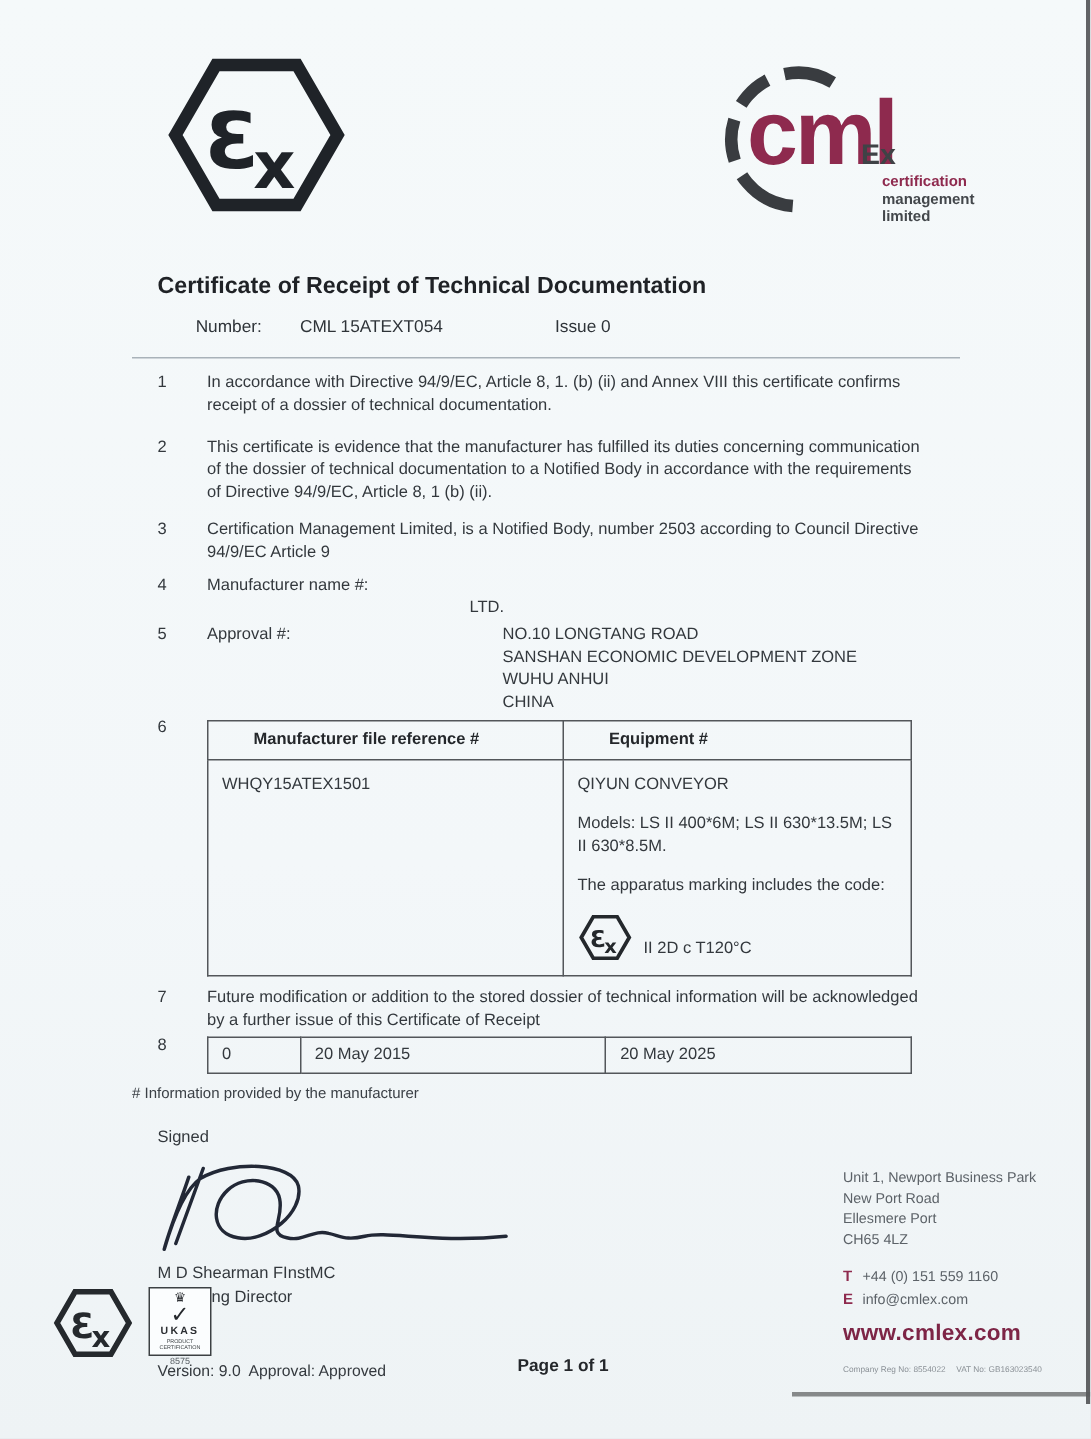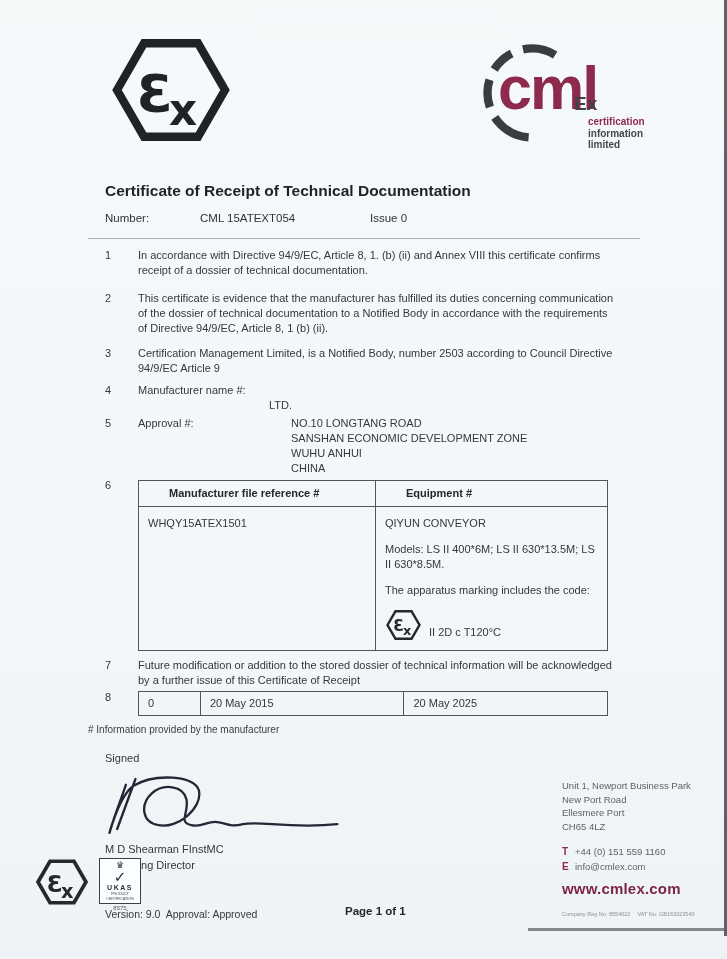--- a/index.html
+++ b/index.html
@@ -14,29 +14,29 @@
   .cml-logo{position:absolute;left:481px;top:36px;width:164px;height:116px;}
   .cml-arc{position:absolute;left:0;top:6px;}
   .cml-word{position:absolute;left:17px;top:22px;font-size:61px;font-weight:bold;
     letter-spacing:-2px;color:#8e2a4e;line-height:1;}
   .cml-ex{position:absolute;left:93px;top:57px;font-size:19px;font-weight:bold;color:#3f4246;}
   .cml-tag{position:absolute;left:93px;top:80px;font-size:10px;font-weight:bold;line-height:11.5px;color:#43474b;margin-left:14px;}
   .cml-tag .t0{color:#8e2a4e;}
   
   .title{position:absolute;left:105px;top:182px;margin:0;font-size:15.5px;font-weight:bold;color:#1f2226;}
   .number-row{position:absolute;left:105px;top:212px;display:flex;font-size:11.5px;color:#2e3338;}
-  .number-row .lbl{width:95px;}
+  .number-row .lbl{width:95px;text-align:center;}
   .number-row .val{width:170px;}
   .rule{position:absolute;left:88px;top:238px;width:552px;height:1px;background:#a9b2b9;}
   
   .content{position:absolute;left:105px;top:248px;width:512px;font-size:11px;line-height:15px;}
   .clause{display:flex;margin-bottom:12px;}
   .clause .num{width:33px;flex:none;}
   .clause .body{flex:1;width:479px;}
-  .pair{display:flex;}
+  .pair{display:flex;gap:44px;}
   .pair .plabel{width:123px;flex:none;}
   .addr-pair .plabel{width:153px;}
   .val2{margin-left:8px;}
   
   table{border-collapse:collapse;}
   .eq-table{width:470px;margin-top:2px;}
   .eq-table th,.eq-table td{border:1.2px solid #53565a;text-align:left;vertical-align:top;
     font-size:11px;padding:5px 9px;}
   .eq-table th{font-weight:bold;color:#24272b;padding-left:30px;}
   .eq-table td{padding-top:9px;padding-bottom:9px;}
@@ -95,21 +95,21 @@
   </div>
 
   <div class="cml-logo">
     <svg class="cml-arc" width="102" height="102" viewBox="0 0 110 110">
       <path d="M80,14 A48,48 0 1 0 80,96" fill="none" stroke="#393c40" stroke-width="9" stroke-dasharray="36 13 26 12 30 12 44"></path>
     </svg>
     <div class="cml-word">cml</div>
     <div class="cml-ex">Ex</div>
     <div class="cml-tag">
       <div class="t0">certification</div>
-      <div>information</div>
+      <div>management</div>
       <div>limited</div>
     </div>
   </div>
 
   <h1 class="title">Certificate of Receipt of Technical Documentation</h1>
   <div class="number-row">
     <span class="lbl">Number:</span>
     <span class="val">CML 15ATEXT054</span>
     <span>Issue 0</span>
   </div>

